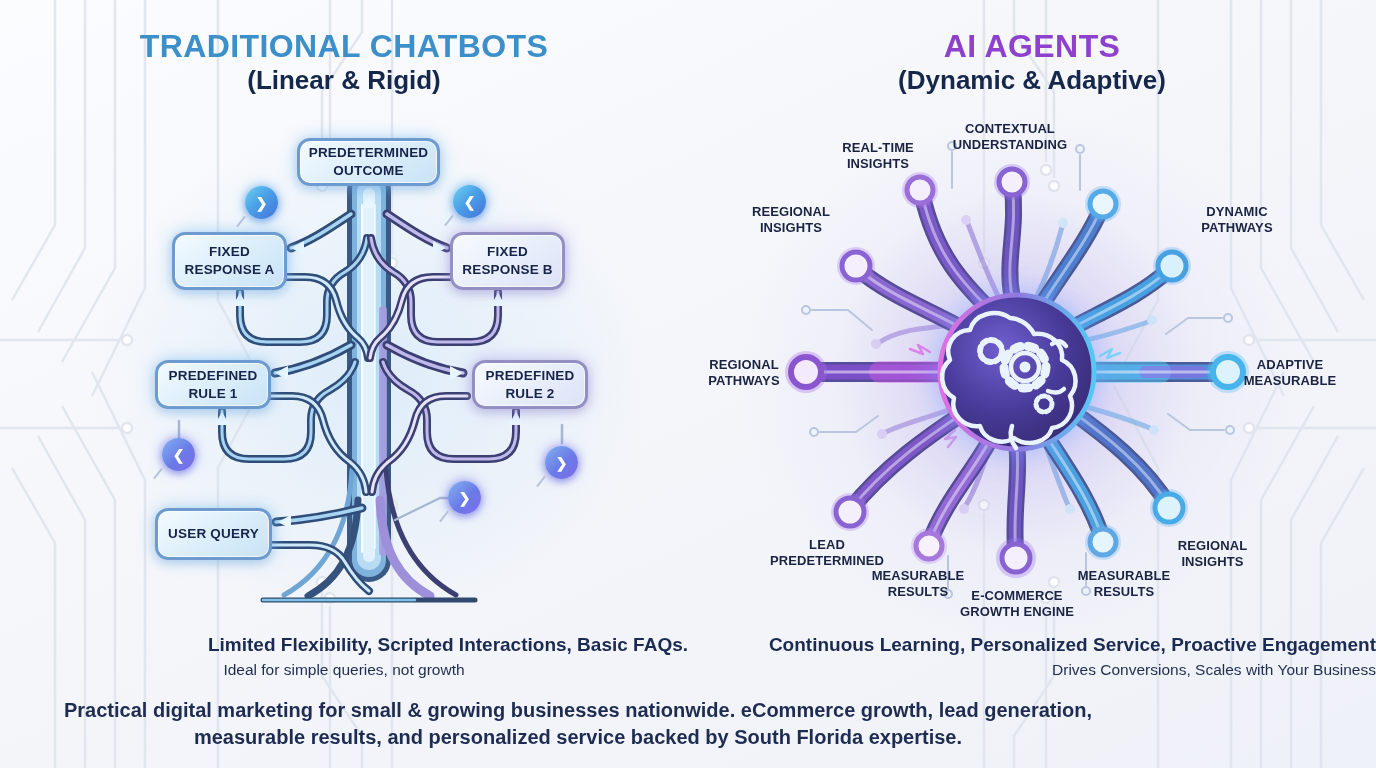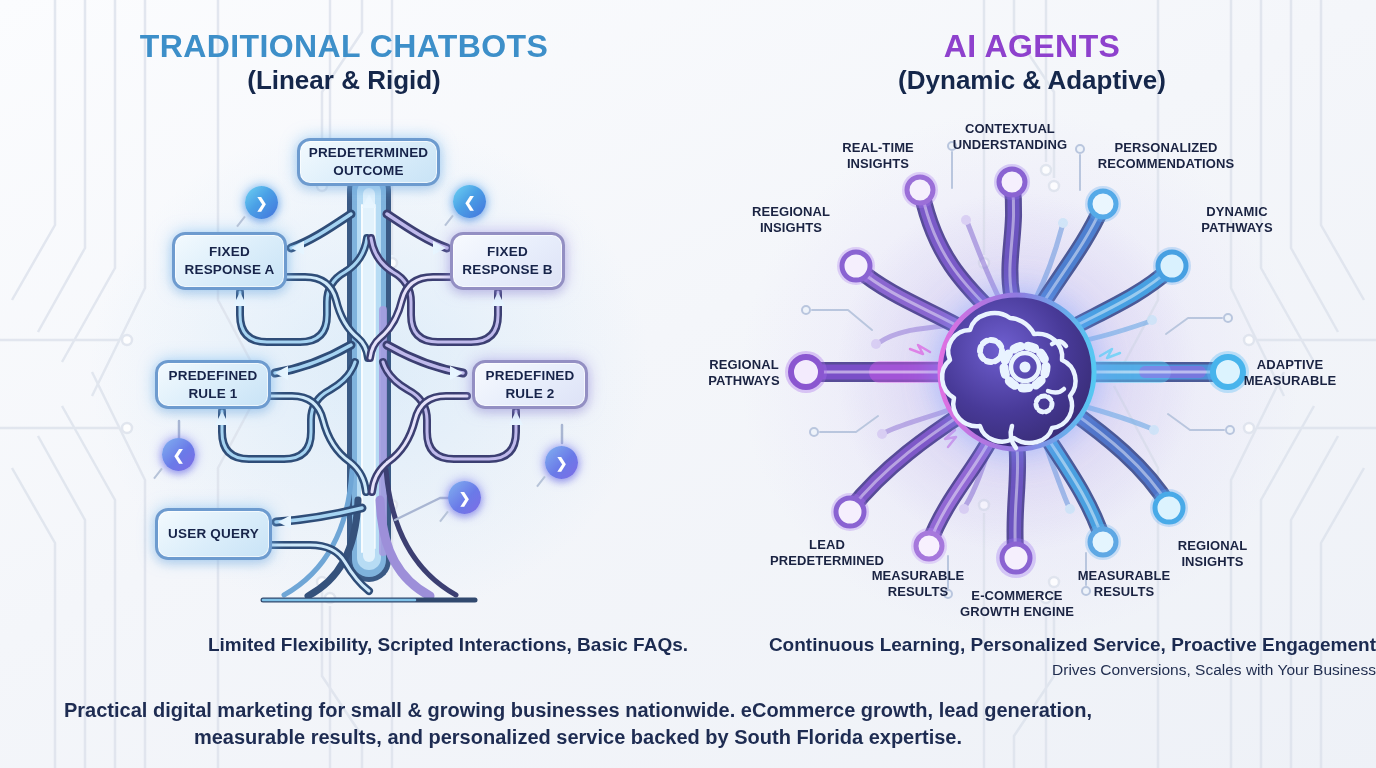--- a/index.html
+++ b/index.html
@@ -377,42 +377,41 @@
   <div class="badge" style="left:245px;top:186px;">❯</div>
   <div class="badge" style="left:453px;top:185px;">❮</div>
   <div class="badge violet" style="left:162px;top:438px;">❮</div>
   <div class="badge violet" style="left:545px;top:446px;">❯</div>
   <div class="badge violet" style="left:448px;top:481px;">❯</div>
 
   <div class="rlabel" style="left:825px;top:140px;width:106px;">REAL-TIME
 INSIGHTS</div>
   <div class="rlabel" style="left:930px;top:121px;width:160px;">CONTEXTUAL
 UNDERSTANDING</div>
-  <div class="rlabel" style="left:1086px;top:140px;width:160px;">PERSONALIZED
-RECOMMENDATIONS</div>
   <div class="rlabel" style="left:736px;top:204px;width:110px;">REEGIONAL
 INSIGHTS</div>
   <div class="rlabel" style="left:1187px;top:204px;width:100px;">DYNAMIC
 PATHWAYS</div>
   <div class="rlabel" style="left:694px;top:357px;width:100px;">REGIONAL
 PATHWAYS</div>
   <div class="rlabel" style="left:1235px;top:357px;width:110px;">ADAPTIVE
 MEASURABLE</div>
   <div class="rlabel" style="left:767px;top:537px;width:120px;">LEAD
 PREDETERMINED</div>
   <div class="rlabel" style="left:863px;top:568px;width:110px;">MEASURABLE
 RESULTS</div>
   <div class="rlabel" style="left:958px;top:588px;width:118px;">E-COMMERCE
 GROWTH ENGINE</div>
   <div class="rlabel" style="left:1069px;top:568px;width:110px;">MEASURABLE
 RESULTS</div>
   <div class="rlabel" style="left:1160px;top:538px;width:105px;">REGIONAL
 INSIGHTS</div>
 
   <div class="sumbold l">Limited Flexibility, Scripted Interactions, Basic FAQs.</div>
+  <div class="sumsub l">Ideal for simple queries, not growth</div>
   <div class="sumbold r">Continuous Learning, Personalized Service, Proactive Engagement</div>
   <div class="sumsub r">Drives Conversions, Scales with Your Business</div>
 
   <div class="footer">
     <div>Practical digital marketing for small &amp; growing businesses nationwide. eCommerce growth, lead generation,</div>
     <div>measurable results, and personalized service backed by South Florida expertise.</div>
   </div>
 </div>
 
 </body></html>

